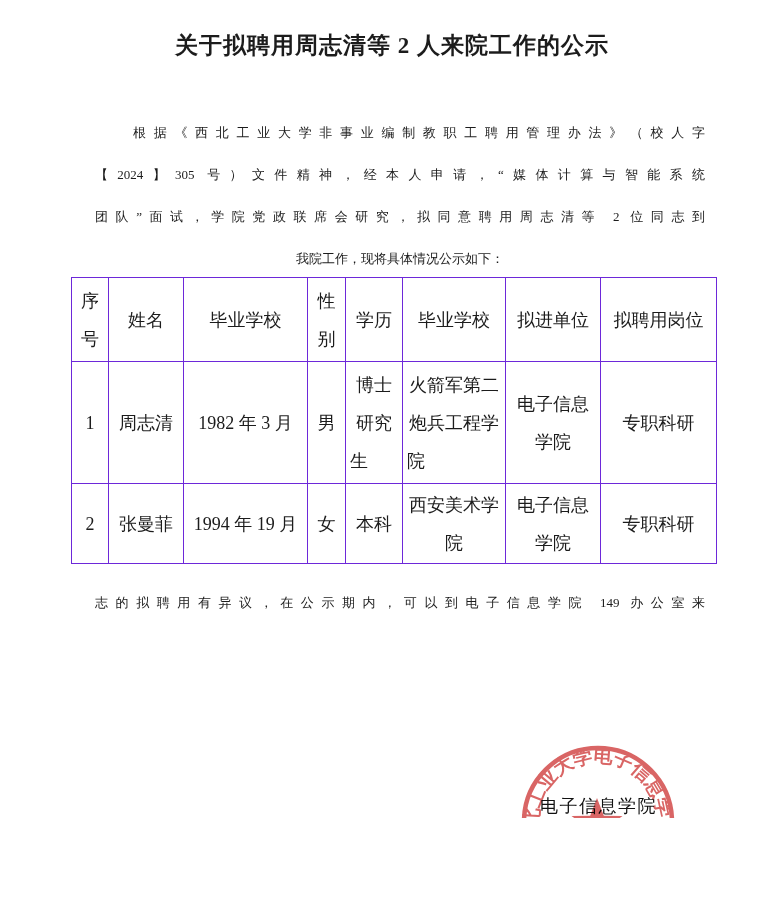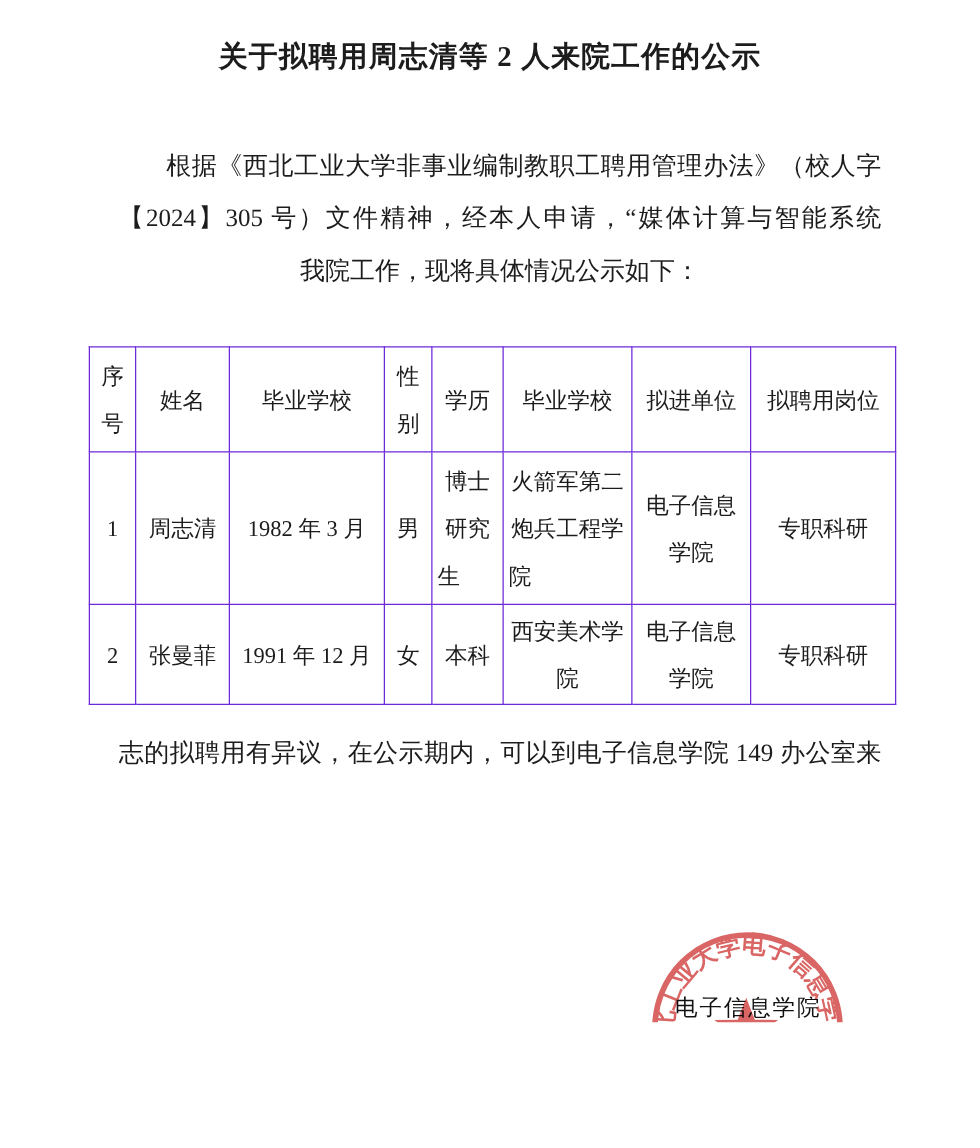--- a/index.html
+++ b/index.html
@@ -20,21 +20,21 @@
     width: 100%;
     text-align: center;
     font-size: 23px;
     font-weight: 700;
     letter-spacing: 1px;
   }
   .para {
     position: absolute;
     left: 95px;
     width: 610px;
-    font-size: 20px;
+    font-size: 13px;
   }
   .para .line {
     height: 42px;
     line-height: 42px;
     text-align: center;
   }
   .jline {
     text-align: justify;
     text-align-last: justify;
   }
@@ -99,20 +99,21 @@
 </head>
 <body>
 
 <div class="page">
 
   <h1 class="title">关于拟聘用周志清等 2 人来院工作的公示</h1>
 
   <div class="para p1">
     <div class="line jline indent">根据《西北工业大学非事业编制教职工聘用管理办法》（校人字</div>
     <div class="line jline">【2024】305 号）文件精神，经本人申请，“媒体计算与智能系统</div>
+    <div class="line jline">团队”面试，学院党政联席会研究，拟同意聘用周志清等 2 位同志到</div>
     <div class="line">我院工作，现将具体情况公示如下：</div>
   </div>
 
   <table class="roster">
     <colgroup>
       <col style="width:37px">
         <col style="width:75px">
         <col style="width:124px">
       <col style="width:38px">
         <col style="width:57px">
@@ -137,21 +138,21 @@
         <td class="cell-left">1982 年 3 月</td>
         <td>男</td>
         <td class="cell-j">博士研究生</td>
         <td class="cell-j cell-school">火箭军第二炮兵工程学院</td>
         <td class="cell-jc">电子信息学院</td>
         <td>专职科研</td>
       </tr>
       <tr class="r2">
         <td class="cell-left">2</td>
         <td>张曼菲</td>
-        <td class="cell-left">1991 年 12 月</td>
+        <td class="cell-left">1994 年 19 月</td>
         <td>女</td>
         <td>本科</td>
         <td class="cell-jc cell-school">西安美术学院</td>
         <td class="cell-jc">电子信息学院</td>
         <td>专职科研</td>
       </tr>
     </tbody>
   </table>
 
   <div class="para p2">

